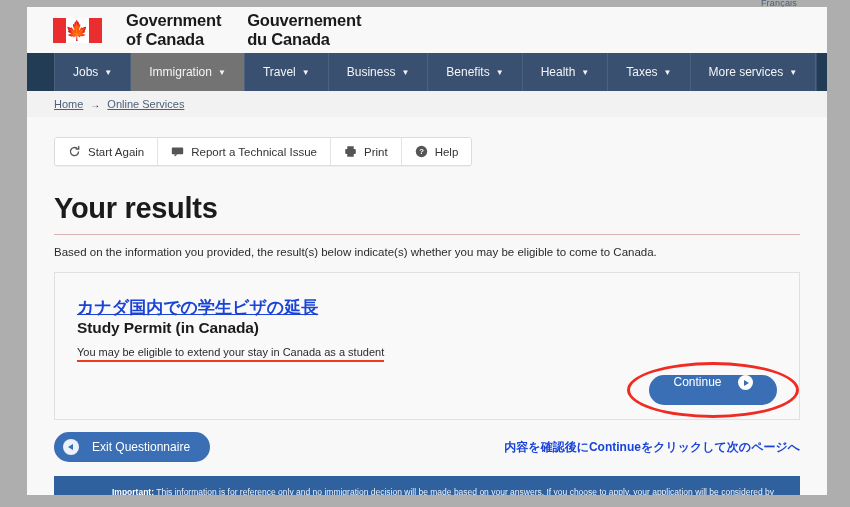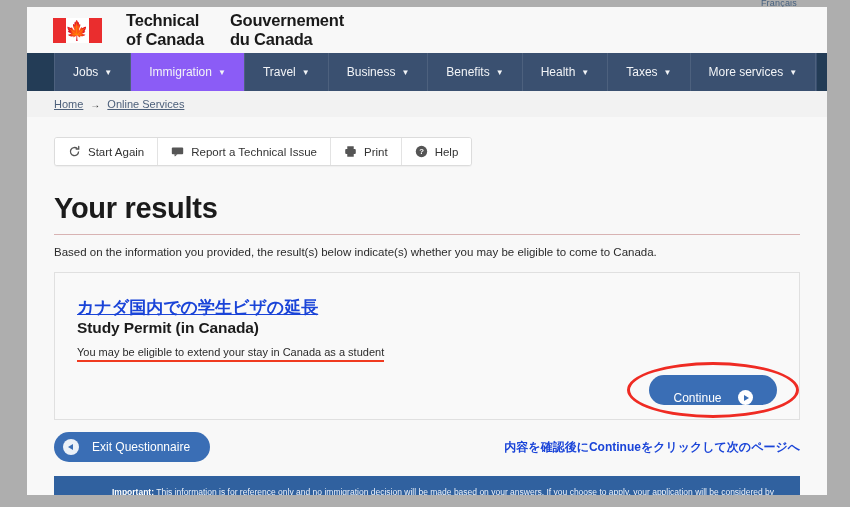--- a/index.html
+++ b/index.html
@@ -131,21 +131,21 @@
     align-items: center;
     justify-content: center;
     gap: 6px;
     padding: 0 18px;
     font-size: 12px;
     color: #f2f4f7;
     white-space: nowrap;
     border-right: 1px solid #4d617e;
   }
   .nav-item:first-child { border-left: 1px solid #4d617e; }
-  .nav-item.active { background: #8b5cf6; }
+  .nav-item.active { background: #737373; }
   .nav-item .caret {
     font-size: 8px;
     line-height: 1;
     position: relative;
     top: 1px;
   }
   .nav-spacer { flex: 1 1 auto; }
 
   
   .breadcrumb {
@@ -259,21 +259,21 @@
     position: absolute;
     right: 22px;
     bottom: 14px;
     width: 128px;
     height: 30px;
   }
   .btn-continue {
     position: absolute;
     inset: 0;
     display: flex;
-    align-items: flex-end;
+    align-items: flex-start;
     justify-content: center;
     gap: 16px;
     background: #3a6eb5;
     border-radius: 16px;
     color: #fff;
     font-size: 12px;
     padding: 0 14px;
   }
   .btn-continue .play {
     width: 15px; height: 15px;
@@ -366,21 +366,21 @@
 
   <div class="page">
 
     <header class="masthead">
       <div class="flag">
         <span class="band l"></span>
         <span class="band r"></span>
         <span class="leaf">🍁</span>
       </div>
       <div class="wordmark">
-        <span class="col">Technical
+        <span class="col">Government
 of Canada</span>
         <span class="col">Gouvernement
 du Canada</span>
       </div>
     </header>
 
     <nav class="navbar">
       <div class="nav-edge-left"></div>
       <div class="navbar-inner">
         <div class="nav-item">

